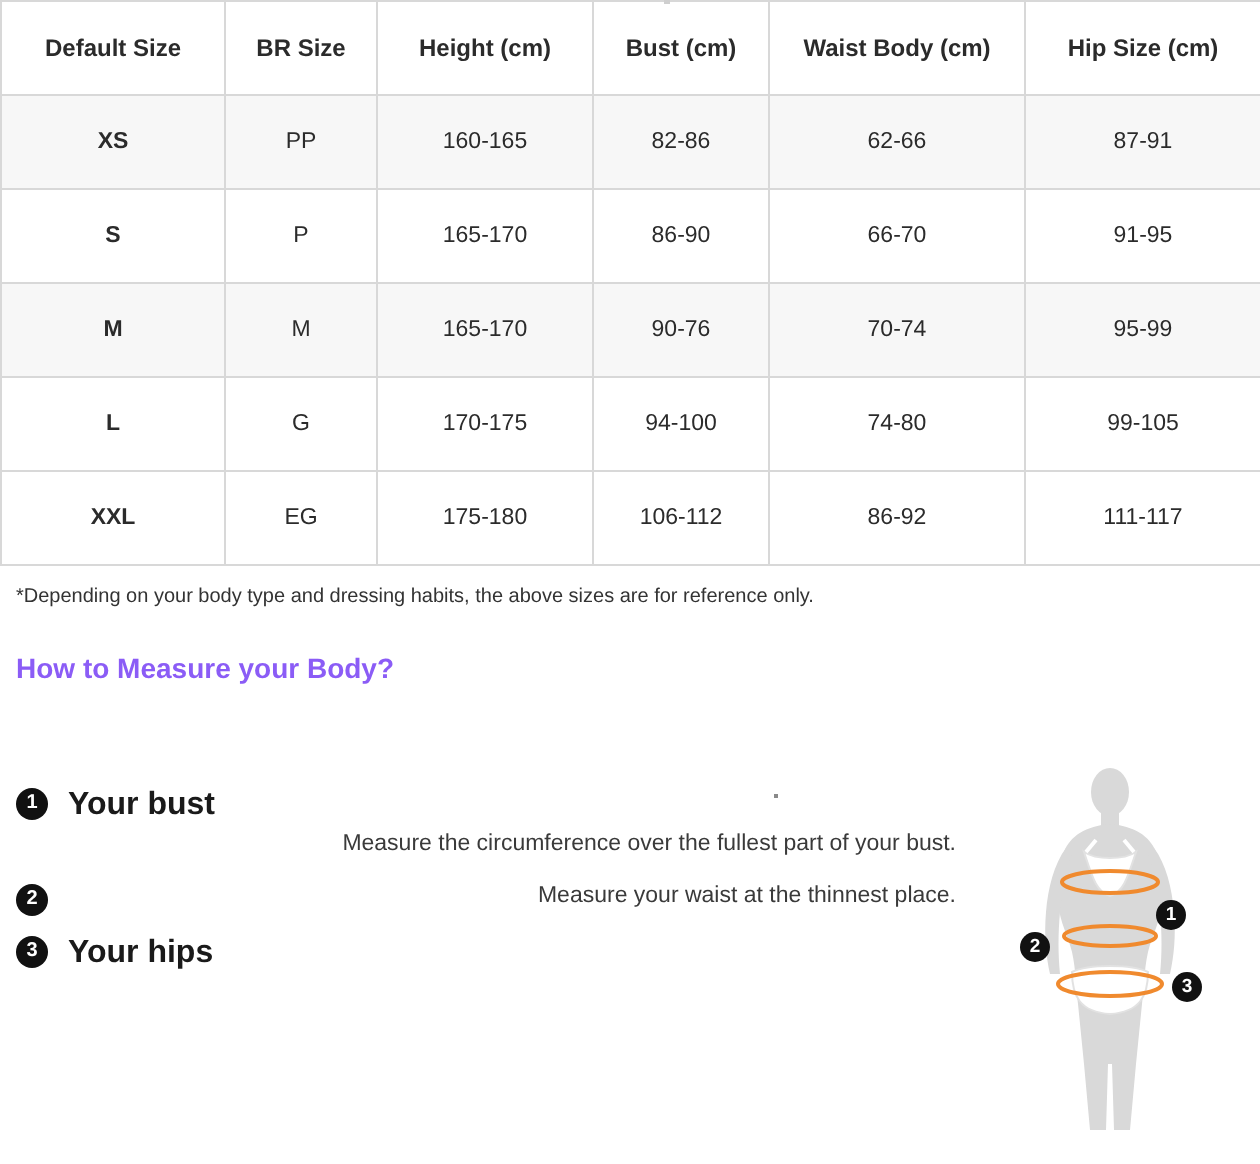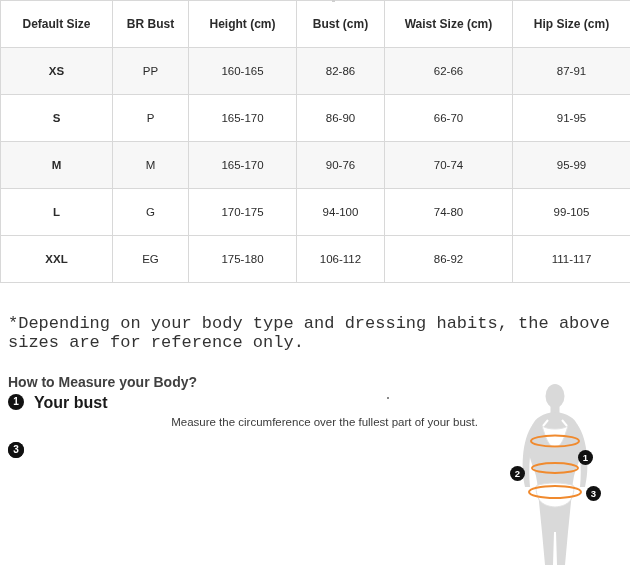--- a/index.html
+++ b/index.html
@@ -54,32 +54,31 @@
   
   col.c0 { width: 112px; }
   col.c1 { width: 76px; }
   col.c2 { width: 108px; }
   col.c3 { width: 88px; }
   col.c4 { width: 128px; }
   col.c5 { width: 118px; }
 
   
   .note {
-    margin: 31px 0 0 8px;
-    font-size: 17px;
+    margin: 10px 0 0 8px;
+    font-size: 10px;
     color: #333333;
-    font-family: Liberation Mono, monospace;
   }
 
   
   .how-title {
     margin: 22px 0 0 8px;
     font-size: 14px;
     font-weight: bold;
-    color: #404040;
+    color: #8b5cf6;
   }
   .steps {
     position: absolute;
     left: 8px;
     top: 394px;
     width: 470px;
   }
   .step {
     position: relative;
     margin-bottom: 14px;
@@ -166,24 +165,24 @@
       <col class="c0">
         <col class="c1">
         <col class="c2">
         <col class="c3">
         <col class="c4">
         <col class="c5">
     </colgroup>
     <thead>
       <tr>
         <th>Default Size</th>
-        <th>BR Bust</th>
+        <th>BR Size</th>
         <th>Height (cm)</th>
         <th>Bust (cm)</th>
-        <th>Waist Size (cm)</th>
+        <th>Waist Body (cm)</th>
         <th>Hip Size (cm)</th>
       </tr>
     </thead>
     <tbody>
       <tr class="alt">
         <td class="first-col">XS</td>
         <td>PP</td>
         <td>160-165</td>
         <td>82-86</td>
         <td>62-66</td>
@@ -229,23 +228,25 @@
   <div class="how-title">How to Measure your Body?</div>
 
   <div class="steps">
     <div class="step">
       <span class="step-num">1</span>
       <span class="step-title">Your bust</span>
       <span class="step-desc">Measure the circumference over the fullest part of your bust.</span>
     </div>
     <div class="step">
       <span class="step-num">2</span>
+      <span class="step-desc">Measure your waist at the thinnest place.</span>
     </div>
     <div class="step">
       <span class="step-num">3</span>
+      <span class="step-title">Your hips</span>
     </div>
   </div>
 
   <div class="tiny-dot"></div>
 
   <div class="figure">
     <svg width="130" height="195" viewBox="0 0 130 195">
 
       <ellipse cx="65" cy="14" rx="9.5" ry="12" fill="#d9d9d9"></ellipse>
 

